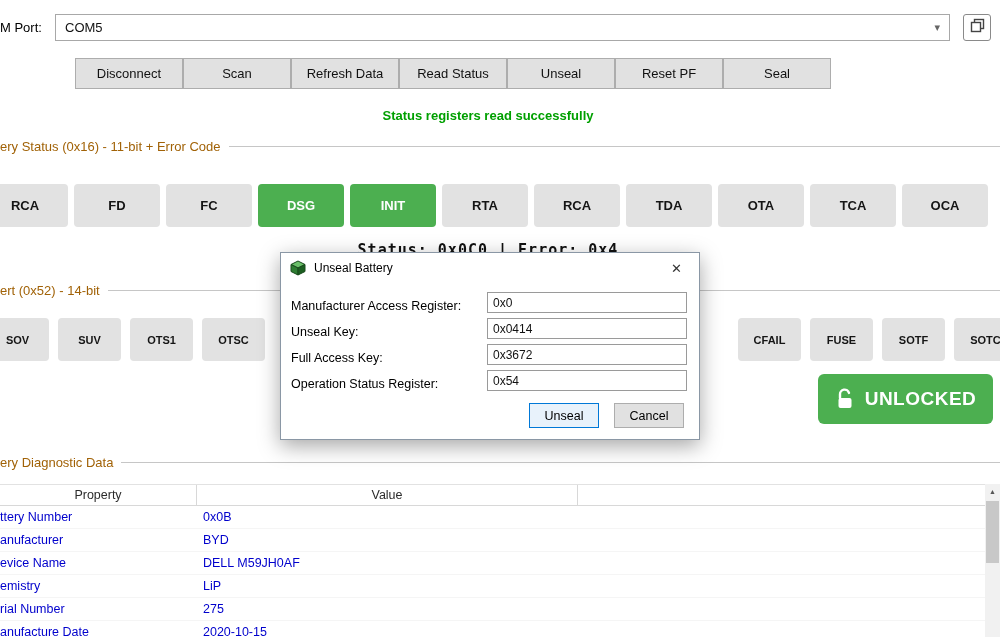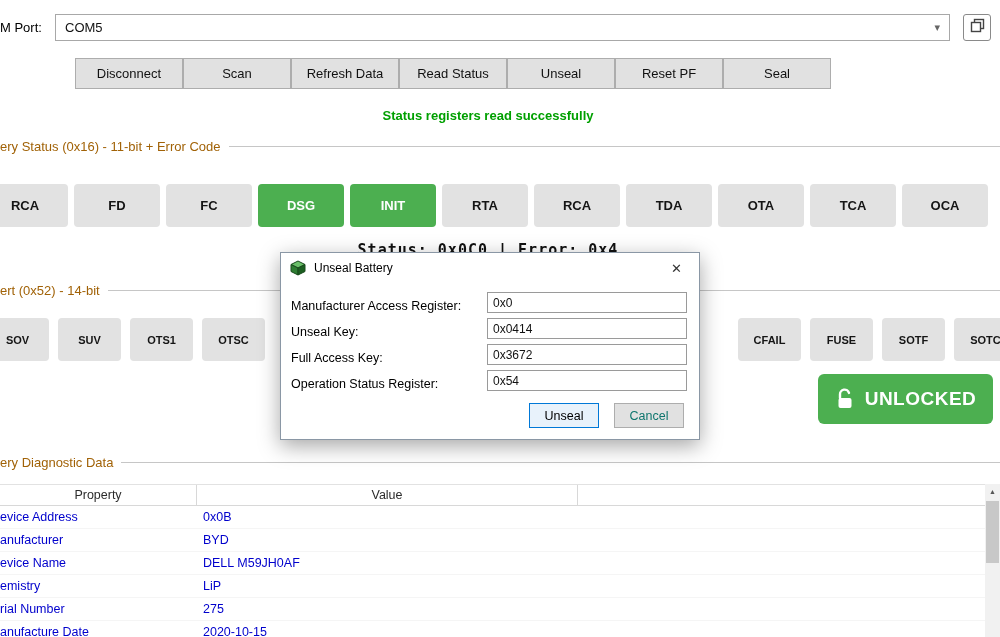--- a/index.html
+++ b/index.html
@@ -74,21 +74,21 @@
   .dlg-close { position:absolute; right:0; top:0; width:45px; height:30px; display:flex; align-items:center;
                justify-content:center; font-size:13px; color:#333; background:transparent; border:none;
                font-family:inherit; }
   .dlg-row { position:absolute; left:10px; width:398px; height:21px; display:flex; align-items:flex-end; }
   .dlg-row label { font-size:12.5px; color:#000; }
   .dlg-row input { position:absolute; left:196px; top:0; width:200px; height:21px; border:1px solid #9a9a9a;
                    font-size:12px; padding:0 5px; font-family:inherit; color:#111; }
   .row1 { top:39px; } .row2 { top:65px; } .row3 { top:91px; } .row4 { top:117px; }
   .dlg-btn { position:absolute; top:150px; width:70px; height:25px; font-size:12.5px; font-family:inherit; }
   .unseal-btn { left:248px; background:#e8f2fb; border:1px solid #0078d7; color:#000; }
-  .cancel-btn { left:333px; background:#e1e1e1; border:1px solid #adadad; color:#0f766e; }
+  .cancel-btn { left:333px; background:#e1e1e1; border:1px solid #adadad; color:#000000; }
 </style>
 </head>
 <body>
 
 <div class="screen">
 
   <span class="port-label">M Port:</span>
   <div class="combo">
     <span>COM5</span>
     <span class="chev">▾</span>
@@ -168,21 +168,21 @@
     <div class="rule"></div>
   </div>
 
   <div class="dtable">
     <div class="thead">
       <div class="th th1">Property</div>
       <div class="th th2">Value</div>
       <div class="th th3"></div>
     </div>
     <div class="trow">
-      <div class="td1">evice Address</div>
+      <div class="td1">ttery Number</div>
       <div class="td2">0x0B</div>
     </div>
     <div class="trow">
       <div class="td1">anufacturer</div>
       <div class="td2">BYD</div>
     </div>
     <div class="trow">
       <div class="td1">evice Name</div>
       <div class="td2">DELL M59JH0AF</div>
     </div>

